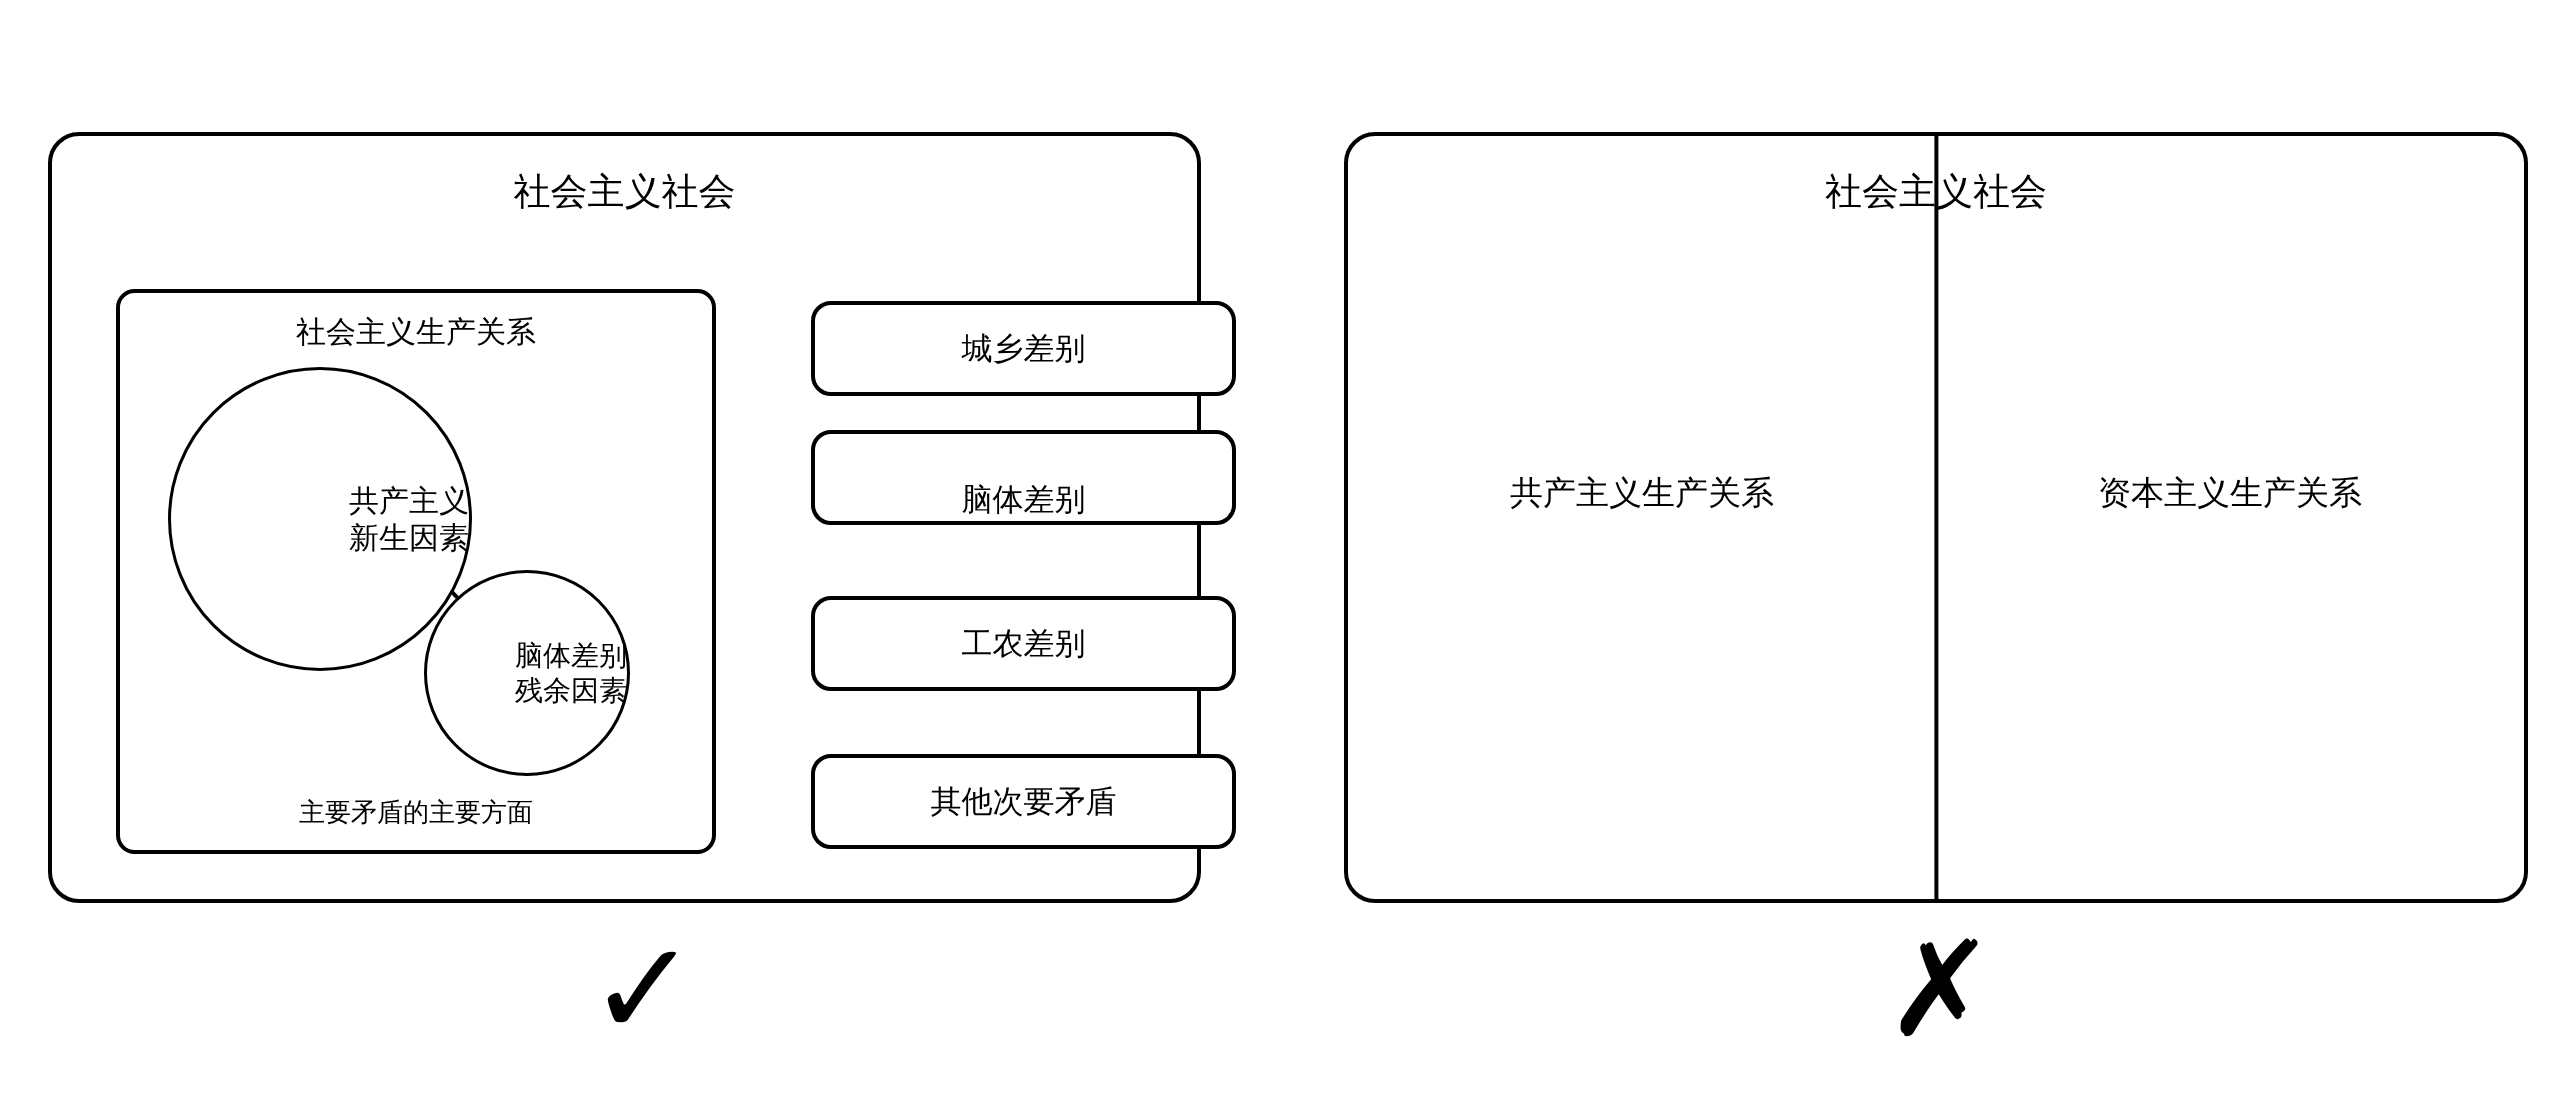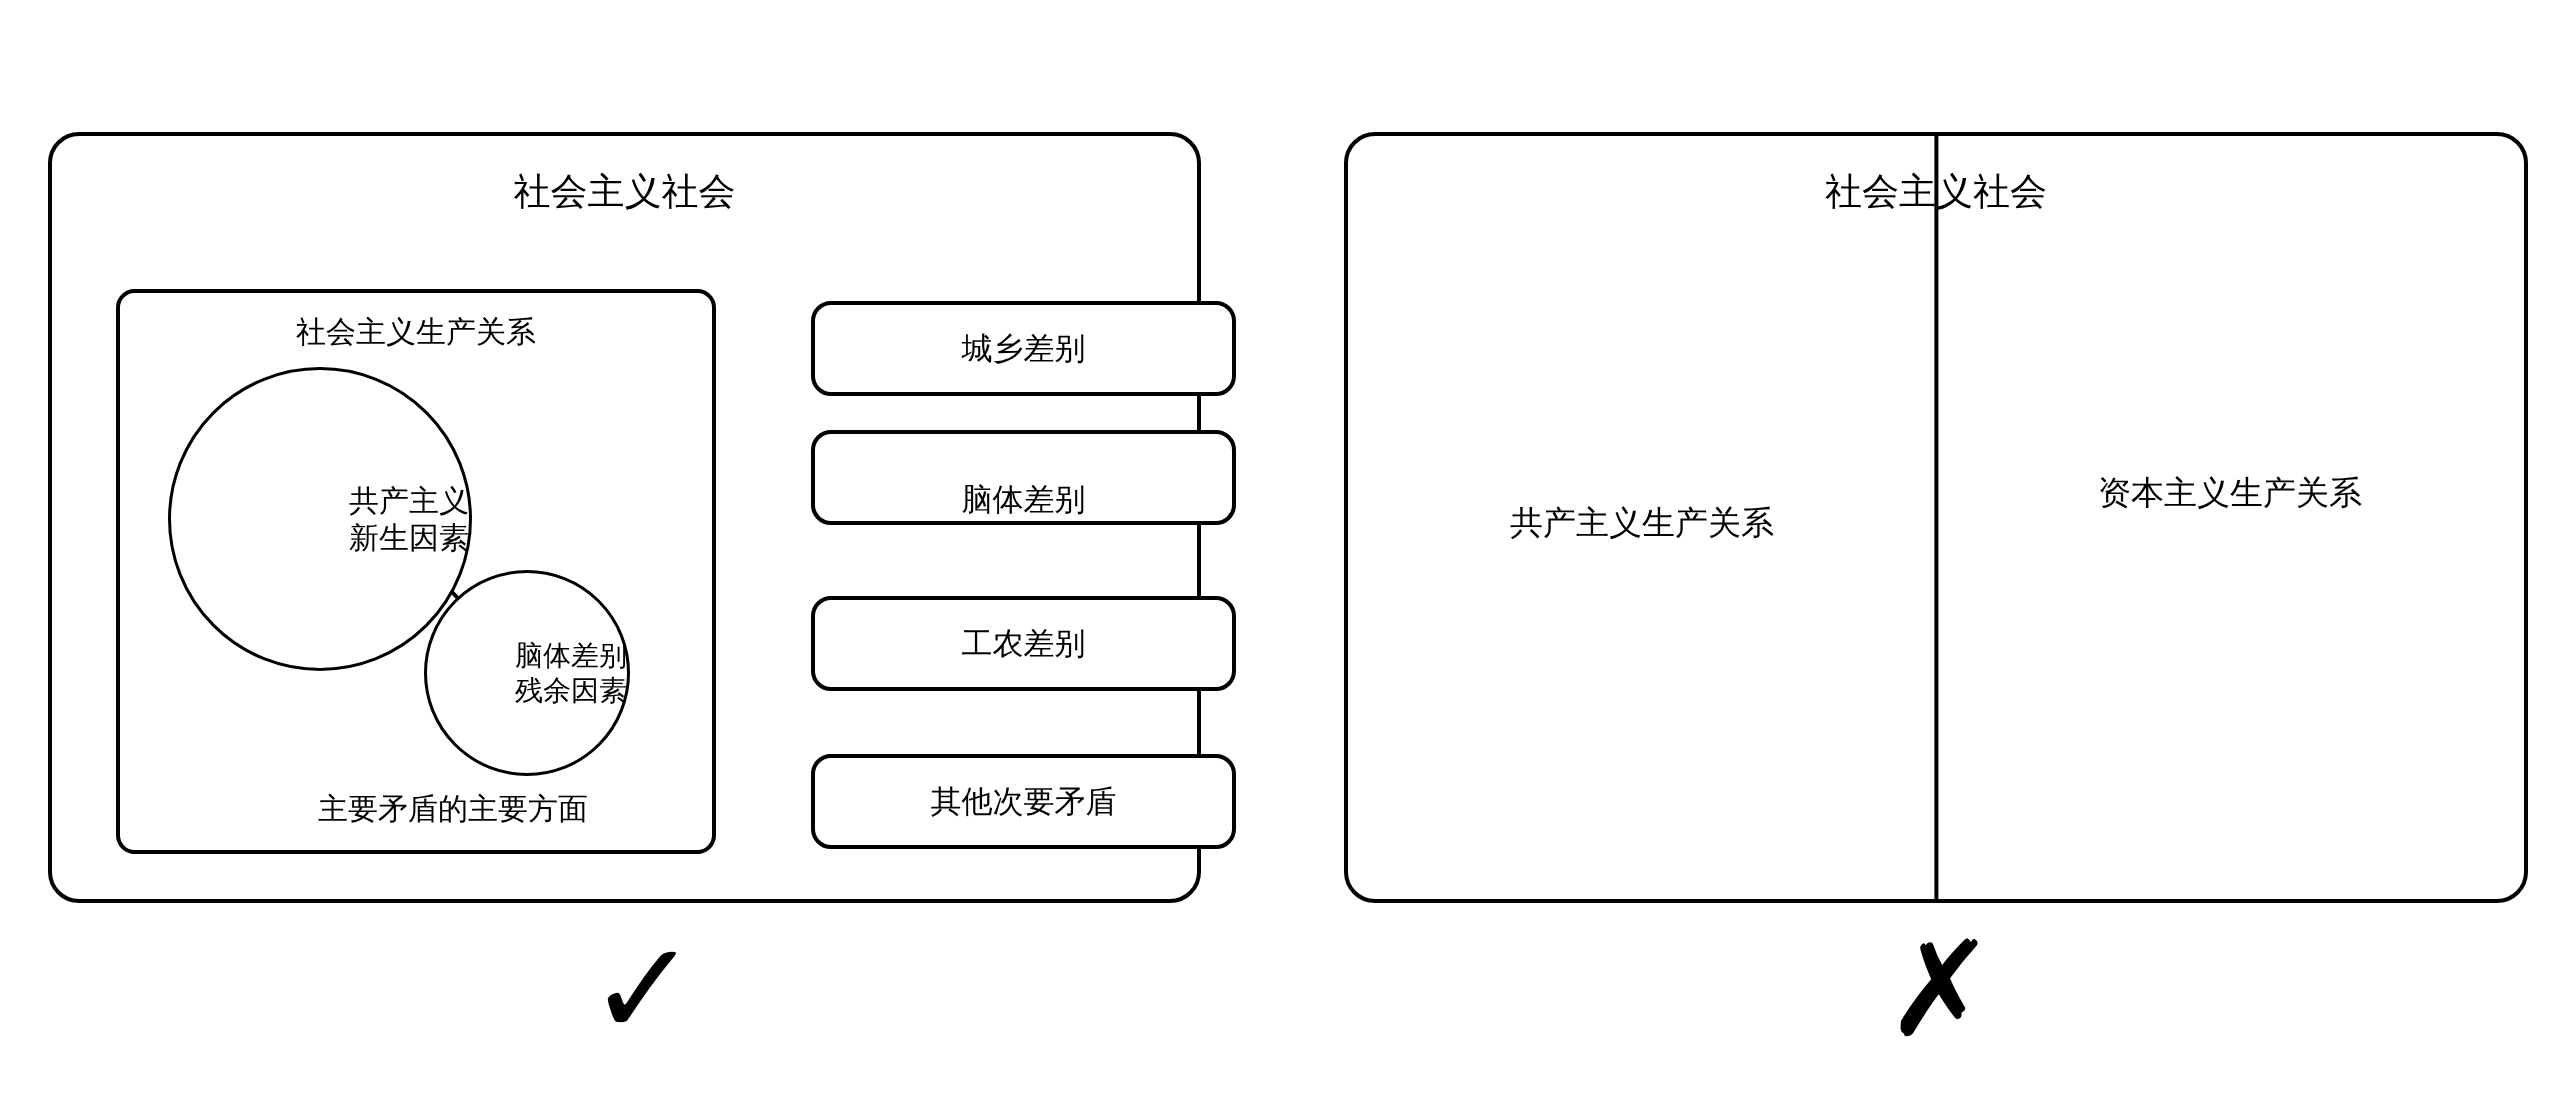--- a/index.html
+++ b/index.html
@@ -73,23 +73,22 @@
     width: 100%;
     text-align: center;
     font-size: 30px;
     white-space: nowrap;
   }
   #main-aspect-label {
     position: absolute;
     bottom: 20px;
     width: 100%;
     text-align: center;
-    font-size: 30px;
-    white-space: nowrap;
-    padding-left: 37px;
+    font-size: 26px;
+    white-space: nowrap;
   }
 
   .circle {
     position: absolute;
     border: 3.9px solid #000;
     border-radius: 50%;
     box-sizing: border-box;
     display: flex;
     align-items: center;
     justify-content: flex-end;
@@ -170,21 +169,21 @@
     transform: translateX(-1.6px);
   }
   .half-label {
     position: absolute;
     top: 335px;
     width: 50%;
     text-align: center;
     font-size: 33px;
     white-space: nowrap;
   }
-  #half-label-left  { left: 0; margin-top: 30px; }
+  #half-label-left  { left: 0; }
   #half-label-right { left: 50%; }
 
   
   .mark {
     position: absolute;
     font-size: 132px;
     font-weight: 500;
     line-height: 1;
   }
   #mark-check { left: 588px;  top: 923px; }

